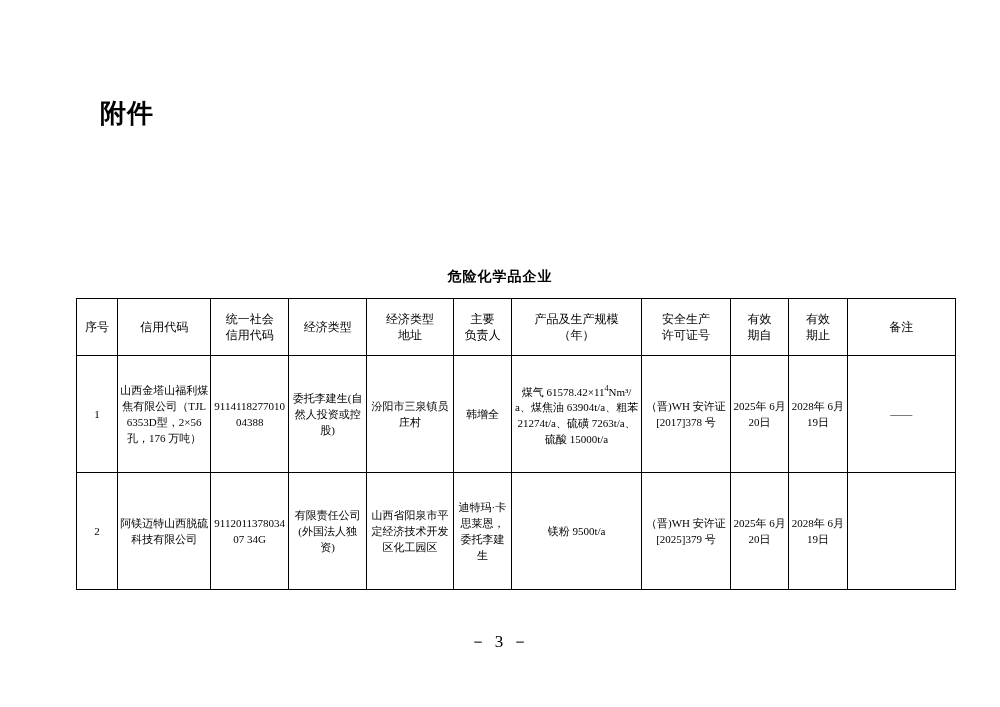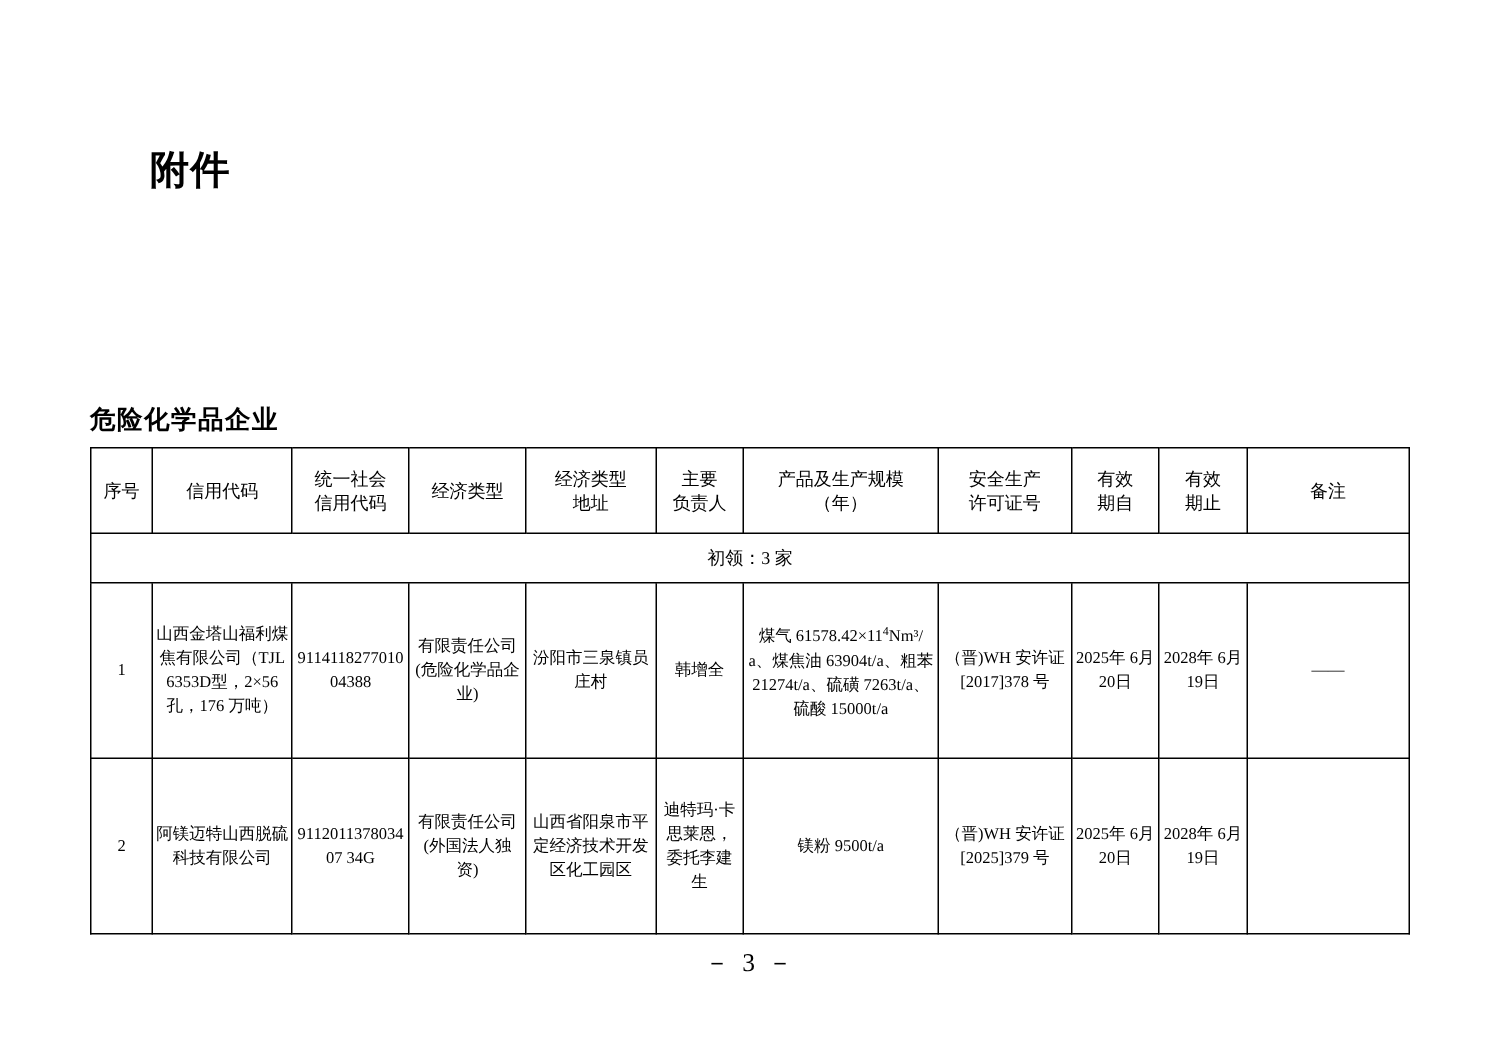--- a/index.html
+++ b/index.html
@@ -41,28 +41,28 @@
     letter-spacing: 0.5px;
   }
   .doc-title .line2 {
     display: block;
   }
   .section-title {
     position: absolute;
     left: 60px;
     top: 268px;
     width: 880px;
-    text-align: left;
-    font-size: 17px;
+    text-align: center;
+    font-size: 14px;
     font-weight: bold;
     letter-spacing: 1px;
   }
   table.main-table {
     position: absolute;
-    left: 60px;
+    left: 76px;
     top: 298px;
     width: 880px;
     border-collapse: collapse;
     table-layout: fixed;
     font-size: 11px;
   }
   table.main-table th,
   table.main-table td {
     border: 1px solid #000000;
     padding: 3px 2px;
@@ -164,28 +164,25 @@
           <div>期自</div>
         </th>
         <th>
           <div>有效</div>
           <div>期止</div>
         </th>
         <th>备注</th>
       </tr>
     </thead>
     <tbody>
-      <tr class="group-row">
-        <td colspan="11">初领：3 家</td>
-      </tr>
       <tr class="data-row">
         <td>1</td>
         <td>山西金塔山福利煤焦有限公司（TJL6353D型，2×56 孔，176 万吨）</td>
         <td>911411827701004388</td>
-        <td>有限责任公司(危险化学品企业)</td>
+        <td>委托李建生(自然人投资或控股)</td>
         <td>汾阳市三泉镇员庄村</td>
         <td>韩增全</td>
         <td>
           <span>煤气 61578.42×</span><span>11</span><sup>4</sup><span>Nm³/a、煤焦油 63904t/a、粗苯 21274t/a、硫磺 7263t/a、硫酸 15000t/a</span>
         </td>
         <td>
           <div>（晋)WH 安许证</div>
           <div>[2017]378 号</div>
         </td>
         <td>2025年 6月 20日</td>

